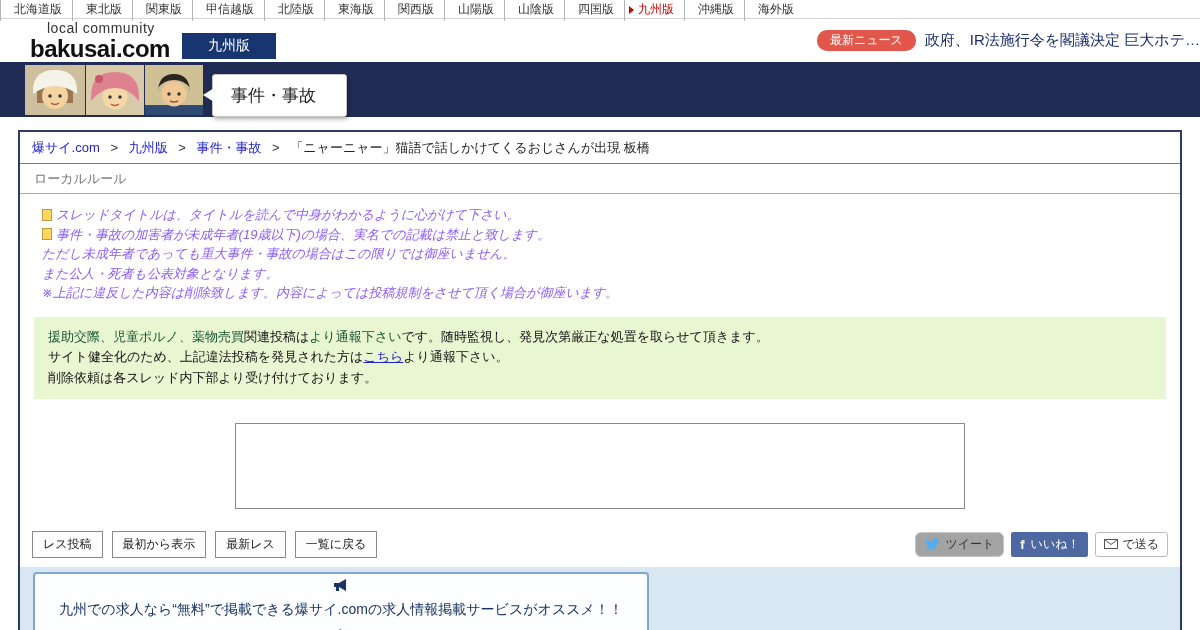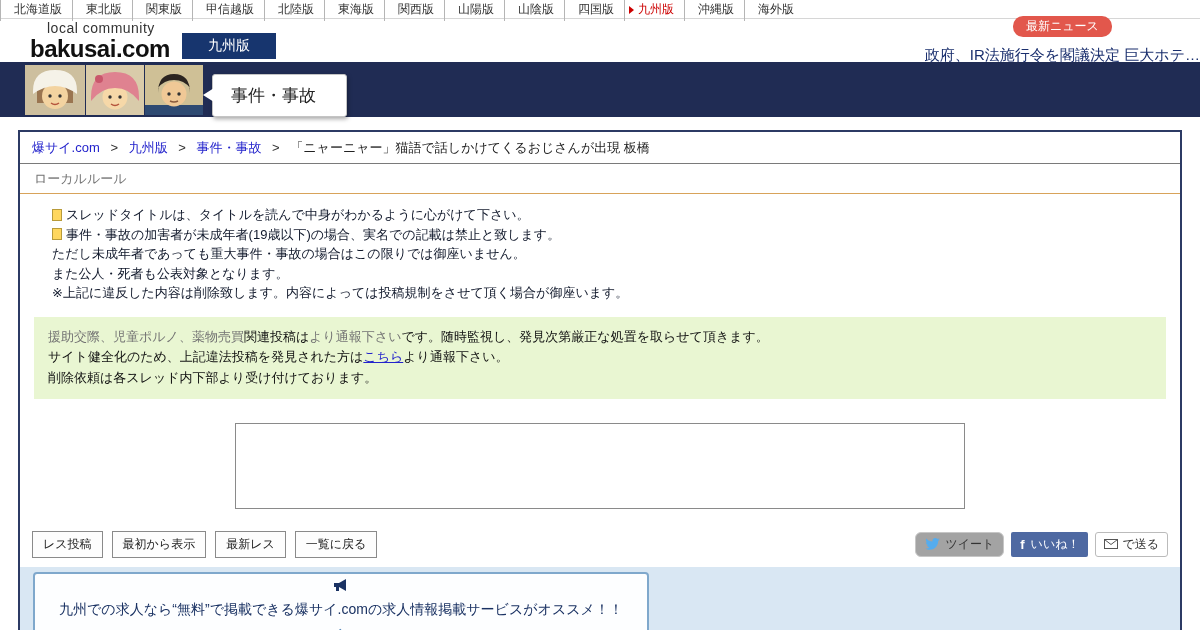--- a/index.html
+++ b/index.html
@@ -17,49 +17,49 @@
 
   
   .header { height:43px; display:flex; align-items:center; justify-content:space-between;
             padding:0 0 0 30px; background:#fff; }
   .brand { display:flex; align-items:flex-end; }
   .brand-text { display:flex; flex-direction:column; line-height:1; }
   .tagline { font-size:14px; color:#333; margin-bottom:2px; letter-spacing:.5px;margin-left:17px; }
   .logo { font-size:24px; font-weight:bold; color:#101010; letter-spacing:-.5px; cursor:pointer; }
   .edition-badge { background:#17356e; color:#fff; font-size:14px; padding:4px 26px;
                    margin-left:12px; margin-bottom:2px; cursor:pointer; }
-  .newsline { display:flex; align-items:center; gap:9px; white-space:nowrap; overflow:hidden; max-width:385px;flex-direction:column; }
+  .newsline { display:flex; align-items:center; gap:9px; white-space:nowrap; overflow:hidden; max-width:385px; }
   .news-badge { background:#e2574c; color:#fff; font-size:12px; padding:2px 13px; border-radius:10px; flex:0 0 auto; }
   .news-text { color:#1a2f6e; font-size:15px; cursor:pointer; }
 
   
   .band { height:55px; background:#202c54; position:relative; }
   .avatars { position:absolute; left:25px; top:3px; display:flex; }
   .avatars svg { display:block; margin-right:1px; }
   .bubble { position:absolute; left:212px; top:12px; background:#fff; border:1px solid #c4c4c4;
             border-radius:3px; padding:9px 30px 9px 18px; font-size:17px; color:#222;
             box-shadow:1px 2px 4px rgba(0,0,0,.35); }
   .bubble::before { content:""; position:absolute; left:-10px; top:13px; width:0; height:0;
             border-right:11px solid #fff; border-top:7px solid transparent; border-bottom:7px solid transparent; }
 
   
   .mainbox { margin:13px 18px 0; border:2px solid #2c3a64; background:#fff; height:600px; }
   .breadcrumb { padding:7px 12px 6px; font-size:13px; color:#222; border-bottom:1px solid #7a7a7a; }
   .breadcrumb a { color:#2323cc; text-decoration:none; cursor:pointer; }
   .bc-sep { margin:0 7px; color:#333; }
   .localrule { padding:6px 14px 5px; font-size:13px; color:#737373; border-bottom:1px solid #d8a35a; }
 
-  .rules { padding:11px 32px 4px; font-size:13px; color:#0f172a; line-height:1.5; }
+  .rules { padding:11px 22px 4px; font-size:13px; color:#8b5cf6; line-height:1.5;font-style:italic; }
   .rule-line { display:flex; align-items:center; }
   .doc-icon { width:10px; height:12px; background:#ffd75e; border:1px solid #b89b3a;
               display:inline-block; margin-right:4px; flex:0 0 auto; }
 
   .warnbox { margin:10px 14px 0; background:#e9f6d2; padding:10px 14px; font-size:13px;
              line-height:1.6; color:#111; }
-  .warnbox .red { color:#737373; }
+  .warnbox .red { color:#14532d; }
   .warnbox a { color:#2323cc; text-decoration:underline; cursor:pointer; }
 
   .adbox { width:730px; height:86px; border:1px solid #8a8a8a; margin:24px auto 0; background:#fff; }
 
   .actionrow { display:flex; align-items:center; justify-content:space-between; margin:22px 12px 0; }
   .btns { display:flex; gap:9px; }
   .btn { border:1px solid #8a8a8a; background:#fdfdfd; font-size:12px; padding:4px 10px;
          color:#222; cursor:pointer; font-family:inherit; }
   .share { display:flex; gap:7px; align-items:center; }
   .tw-btn { display:flex; align-items:center; gap:5px; border:1px solid #c6c6c6; border-radius:6px;

